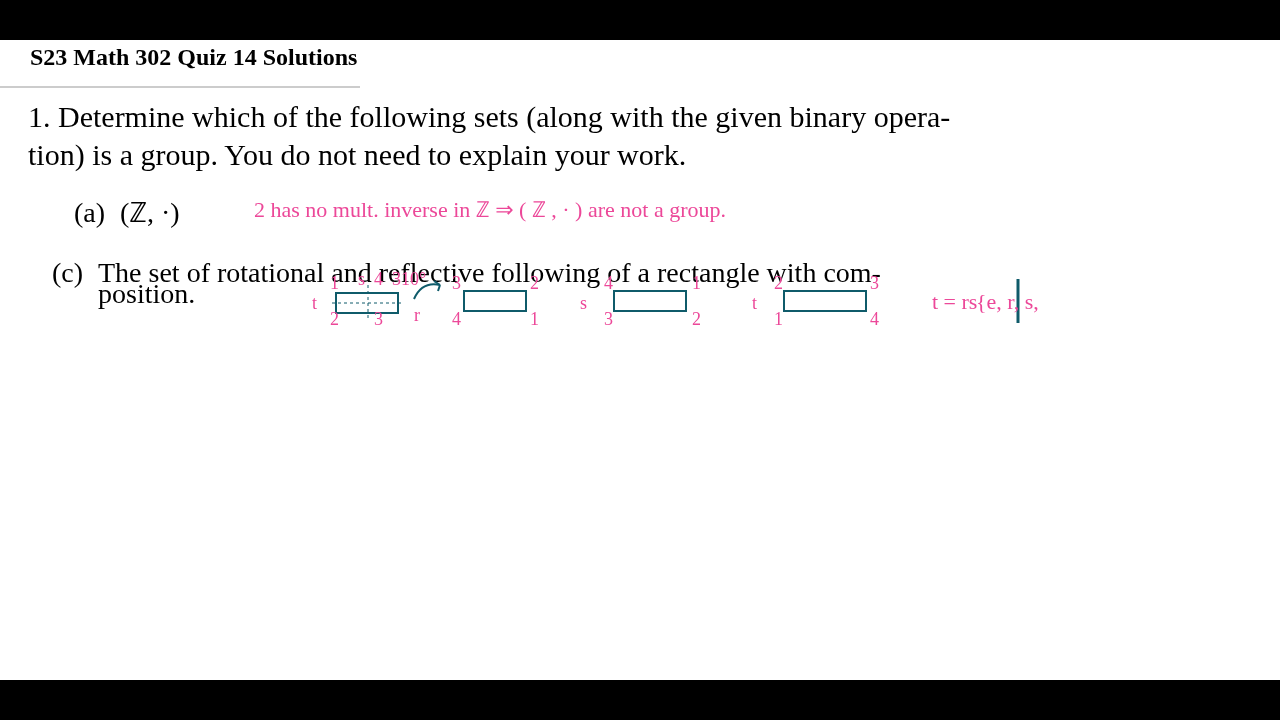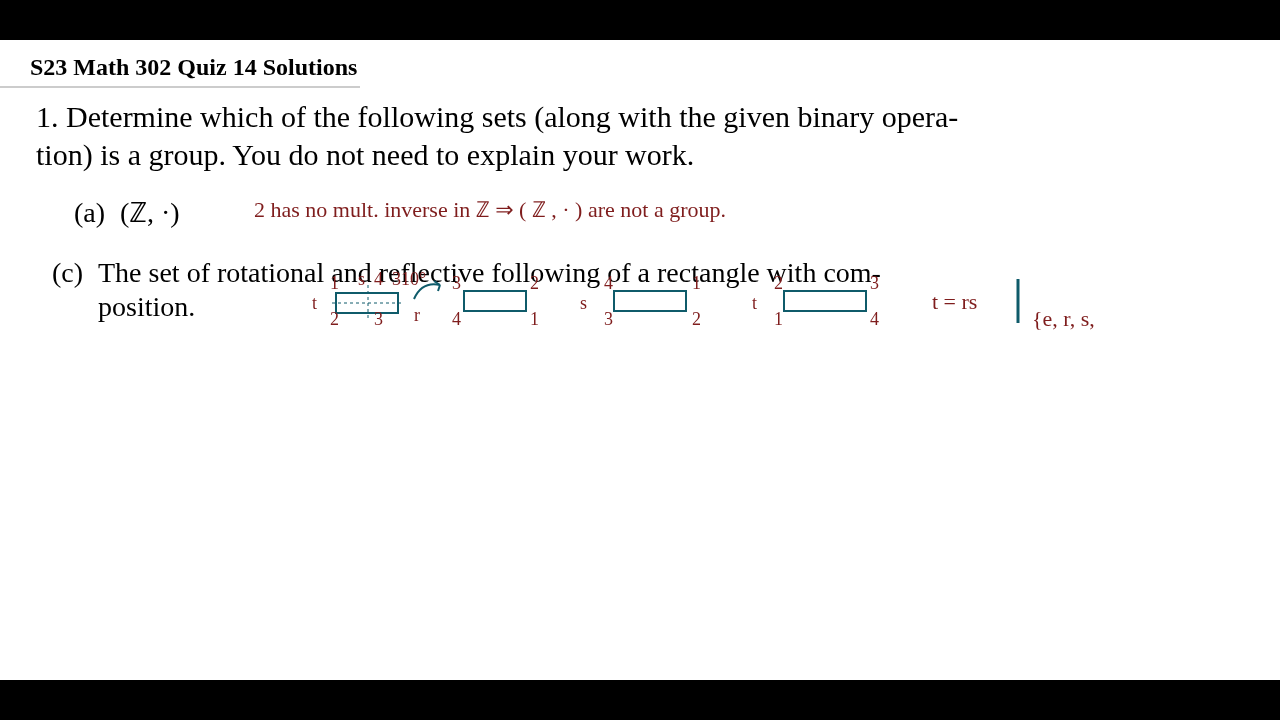--- a/index.html
+++ b/index.html
@@ -23,39 +23,39 @@
     position: absolute;
     top: 40px;
     left: 0;
     width: 1280px;
     height: 640px;
     background: #fff;
     color: #000;
   }
   .title {
     position: absolute;
-    top: 14px;
+    top: 4px;
     left: 30px;
     font-family: "Comic Sans MS", "Segoe Script", cursive;
     font-weight: bold;
     font-size: 24px;
     color: #000;
   }
   .title-underline {
     position: absolute;
     top: 46px;
     left: 0;
     width: 360px;
     height: 0;
     border-bottom: 2px solid #ccc;
   }
   .q-stem {
     position: absolute;
     top: 58px;
-    left: 36px;
+    left: 28px;
     width: 1200px;
     font-size: 30px;
     line-height: 38px;
   }
   .q-num { display: inline-block; width: 30px; }
   .indent { }
   .items {
     position: absolute;
     top: 155px;
     left: 52px;
@@ -68,33 +68,33 @@
   }
   .item-a { height: 60px; margin-left: 22px; }
   .item-b { height: 60px; }
   .item-c { height: 80px; }
   .item-d { height: 50px; }
   .label { display: inline-block; width: 46px; }
   .bb { font-weight: normal; } 
   .hand {
     position: absolute;
     font-family: "Segoe Script", "Comic Sans MS", cursive;
-    color: #7f1d1d;
+    color: #ec4899;
     font-size: 22px;
     line-height: 26px;
     white-space: nowrap;
   }
   .hand.small { font-size: 18px; line-height: 20px; }
   svg.rect-dia {
     position: absolute;
   }
   .sub { font-size: 18px; vertical-align: sub; }
   .printed-line2 {
     position: absolute;
-    top: 34px;
+    top: 21px;
     left: 46px;
     font-size: 28px;
   }
 </style>
 </head>
 <body>
 
 <div class="letterbox-top"></div>
 <div class="letterbox-bottom"></div>
 
@@ -163,18 +163,18 @@
       </svg>
       <span class="hand small" style="left:722px; top:18px;">2</span>
       <span class="hand small" style="left:818px; top:18px;">3</span>
       <span class="hand small" style="left:722px; top:54px;">1</span>
       <span class="hand small" style="left:818px; top:54px;">4</span>
 
       <span class="hand" style="left:880px; top:34px;">t = rs</span>
       <svg class="rect-dia" style="left:962px; top:24px;" width="8" height="44">
         <line x1="4" y1="0" x2="4" y2="44" stroke="#0f5b6a" stroke-width="3"></line>
       </svg>
-      <span class="hand" style="left:980px; top:34px;margin-top:17px;">{e, r, s,</span>
+      <span class="hand" style="left:924px; top:34px;">{e, r, s,</span>
     </div>
 
 
   </div>
 </div>
 
 </body></html>

